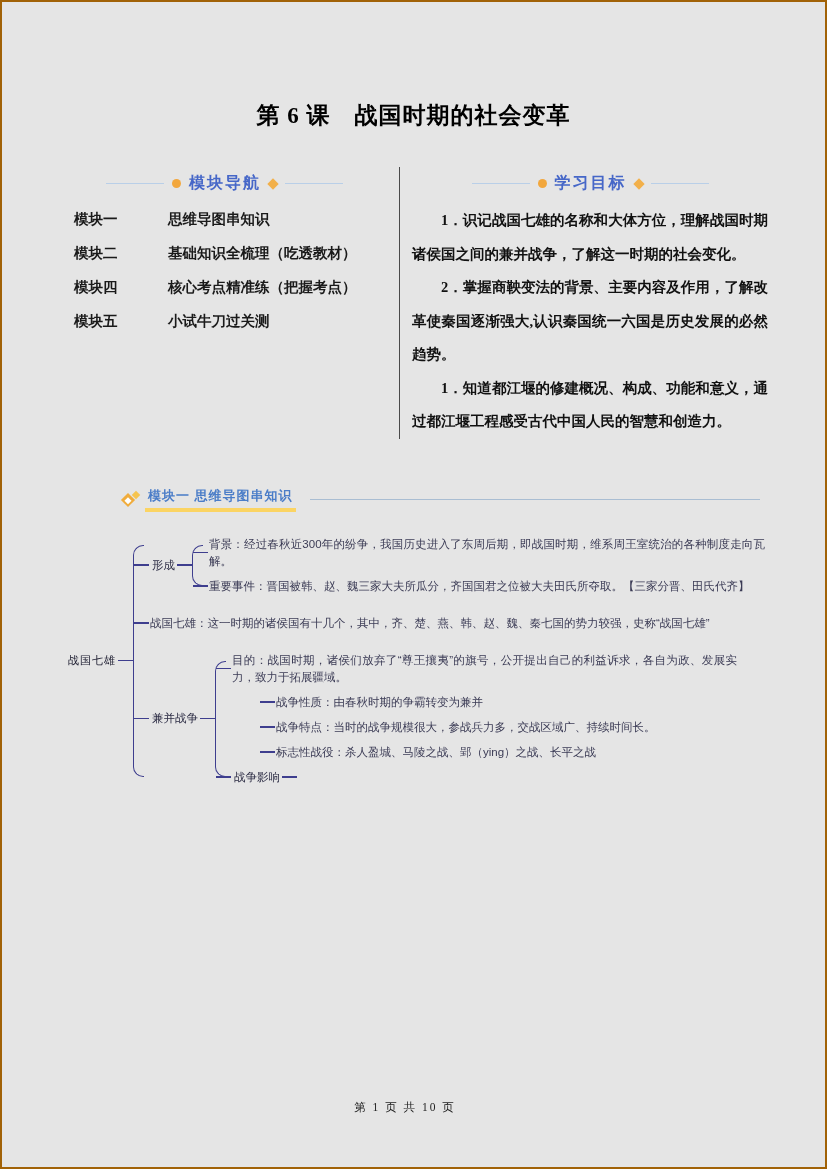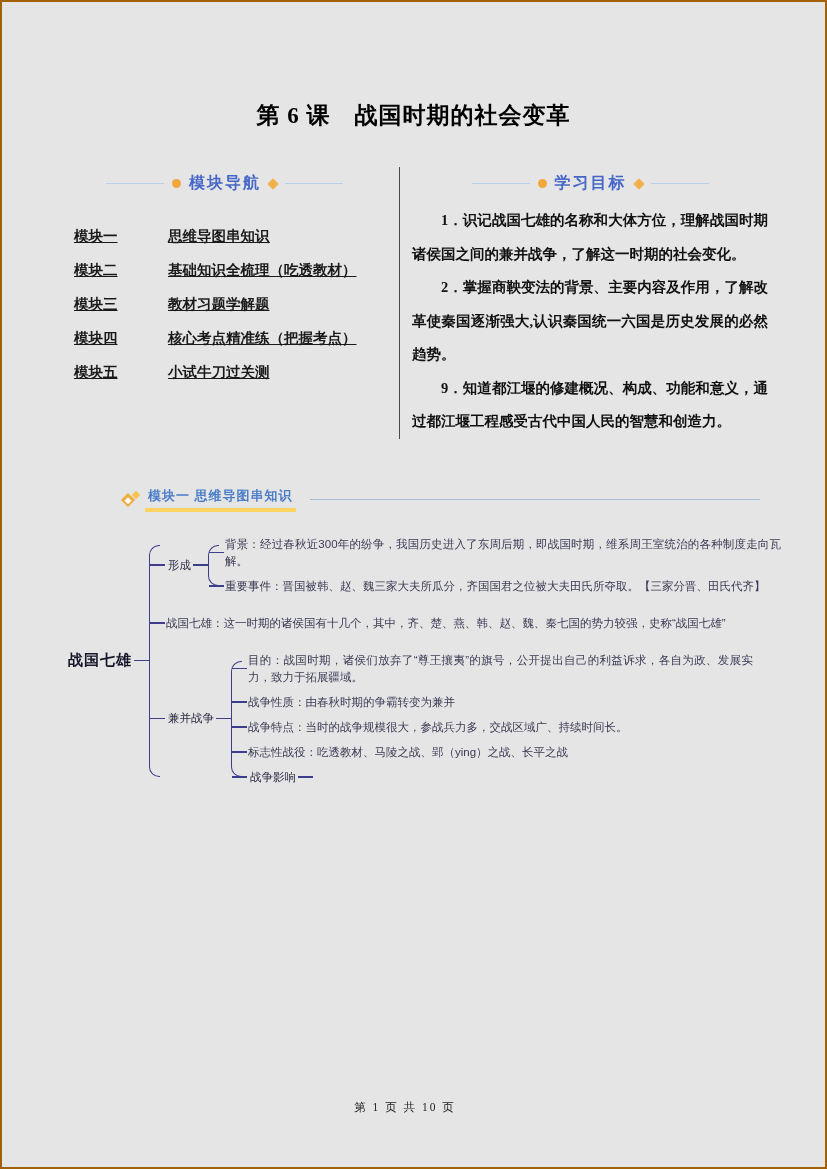--- a/index.html
+++ b/index.html
@@ -63,21 +63,21 @@
   }
   .fancy-header .htext {
     font-family:"Liberation Sans", sans-serif;
     font-size:16px;
     font-weight:bold;
     letter-spacing:2px;
     color:#4667c8;
   }
 
   
-  .nav-list { margin-top:33px; padding-left:12px;text-decoration:underline; }
+  .nav-list { margin-top:16px; padding-left:12px; }
   .nav-item {
     display:flex;
     font-size:14.5px;
     margin-bottom:15px;
     line-height:19px;
   }
   .nav-item .mod { font-weight:bold; width:64px; margin-right:30px; white-space:nowrap; }
   .nav-item .desc { font-weight:bold; }
 
   
@@ -132,21 +132,21 @@
   
   .mindmap {
     margin:24px 40px 0 64px;
     font-family:"Liberation Sans", sans-serif;
     font-size:11.5px;
     color:#3b3b55;
     line-height:1.48;
   }
   .mm-node { display:flex; align-items:center; }
   .mm-label { white-space:nowrap; padding:0 2px; color:#2c2c44;text-align:center; }
-  .mm-root  { font-size:15px; color:#16162a; letter-spacing:1px;font-weight:bold; }
+  .mm-root  { font-size:11px; color:#16162a; letter-spacing:1px; }
   .mm-conn  { width:15px; height:1.5px; background:#3e3e8e; flex:0 0 auto; }
   .mm-kids {
     position:relative;
     display:flex;
     flex-direction:column;
     padding-left:17px;
     gap:8px;
   }
   .mm-kids.lv1 { gap:20px; }
   .mm-kids::before {
@@ -166,21 +166,21 @@
     width:15px; height:1.5px;
     margin-top:-1px;
     background:#3e3e8e;
   }
   .mm-kids > .mm-node::before { left:-16px; }
   .mm-leaf { text-align:justify; }
   .w-bg   { max-width:556px; }
   .w-evt  { max-width:575px; }
   .w-qx   { max-width:600px; }
   .w-md   { max-width:505px; }
-  .w-mid  { max-width:540px; }
+  .w-mid  { max-width:540px;margin-left:44px; }
   .w-imp  { max-width:468px; }
 
   
   .footer {
     position:absolute;
     left:0; right:17px;
     bottom:52px;
     text-align:center;
     font-size:11.5px;
     color:#222;
@@ -207,24 +207,20 @@
       <div class="nav-list">
         <div class="nav-item">
           <span class="mod">模块一</span>
           <span class="desc">思维导图串知识</span>
         </div>
         <div class="nav-item">
           <span class="mod">模块二</span>
           <span class="desc">基础知识全梳理（吃透教材）</span>
         </div>
         <div class="nav-item">
-          <span class="mod">模块三</span>
-          <span class="desc">教材习题学解题</span>
-        </div>
-        <div class="nav-item">
           <span class="mod">模块四</span>
           <span class="desc">核心考点精准练（把握考点）</span>
         </div>
         <div class="nav-item">
           <span class="mod">模块五</span>
           <span class="desc">小试牛刀过关测</span>
         </div>
       </div>
     </div>
 
@@ -232,21 +228,21 @@
       <div class="fancy-header">
         <span class="hline"></span>
         <span class="dot"></span>
         <span class="htext">学习目标</span>
         <span class="diamond"></span>
         <span class="hline"></span>
       </div>
       <div class="objectives">
         <p>1．识记战国七雄的名称和大体方位，理解战国时期诸侯国之间的兼并战争，了解这一时期的社会变化。</p>
         <p>2．掌握商鞅变法的背景、主要内容及作用，了解改革使秦国逐渐强大,认识秦国统一六国是历史发展的必然趋势。</p>
-        <p>9．知道都江堰的修建概况、构成、功能和意义，通过都江堰工程感受古代中国人民的智慧和创造力。</p>
+        <p>1．知道都江堰的修建概况、构成、功能和意义，通过都江堰工程感受古代中国人民的智慧和创造力。</p>
       </div>
     </div>
   </div>
 
   <div class="section-heading">
     <span class="sec-icon">
       <span class="d1"></span>
         <span class="d2"></span>
     </span>
     <span class="stext">模块一 思维导图串知识</span>
@@ -270,21 +266,21 @@
 
         <div class="mm-leaf w-qx">战国七雄：这一时期的诸侯国有十几个，其中，齐、楚、燕、韩、赵、魏、秦七国的势力较强，史称“战国七雄”</div>
 
         <div class="mm-node">
           <span class="mm-label">兼并战争</span>
           <span class="mm-conn"></span>
           <div class="mm-kids">
             <div class="mm-leaf w-md">目的：战国时期，诸侯们放弃了“尊王攘夷”的旗号，公开提出自己的利益诉求，各自为政、发展实力，致力于拓展疆域。</div>
             <div class="mm-leaf w-mid">战争性质：由春秋时期的争霸转变为兼并</div>
             <div class="mm-leaf w-mid">战争特点：当时的战争规模很大，参战兵力多，交战区域广、持续时间长。</div>
-            <div class="mm-leaf w-mid">标志性战役：吃透教材、马陵之战、郢（ying）之战、长平之战</div>
+            <div class="mm-leaf w-mid">标志性战役：杀人盈城、马陵之战、郢（ying）之战、长平之战</div>
             <div class="mm-node">
               <span class="mm-label">战争影响</span>
               <span class="mm-conn"></span>
             </div>
           </div>
         </div>
 
       </div>
     </div>
   </div>

